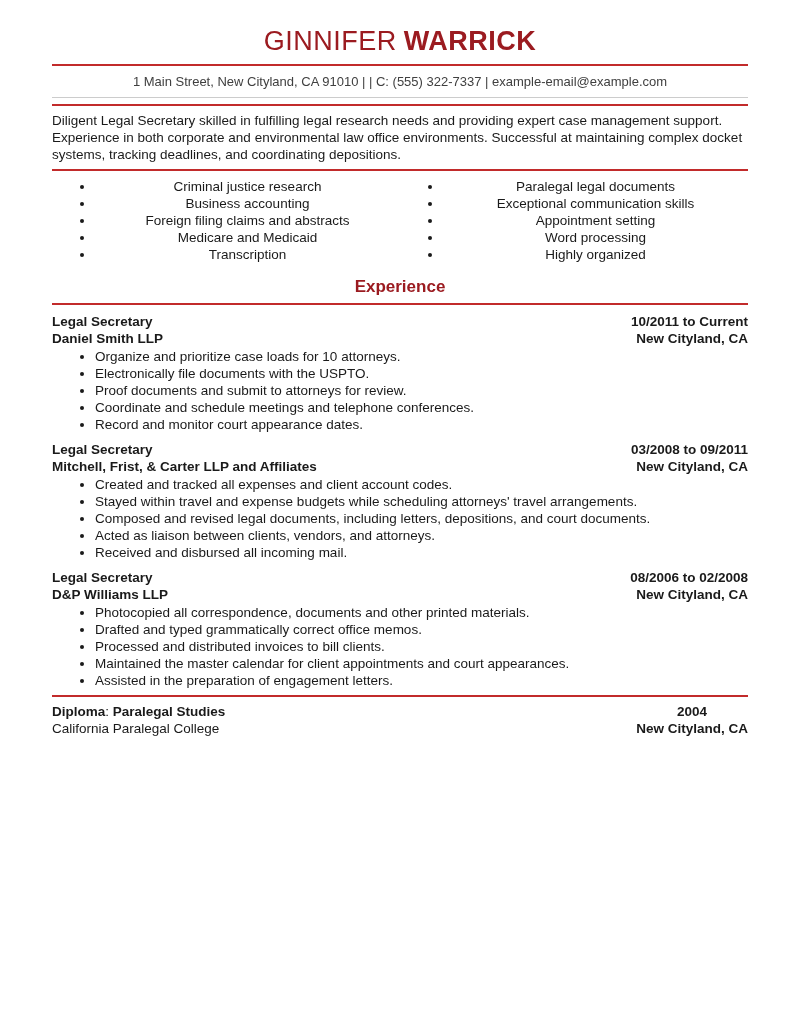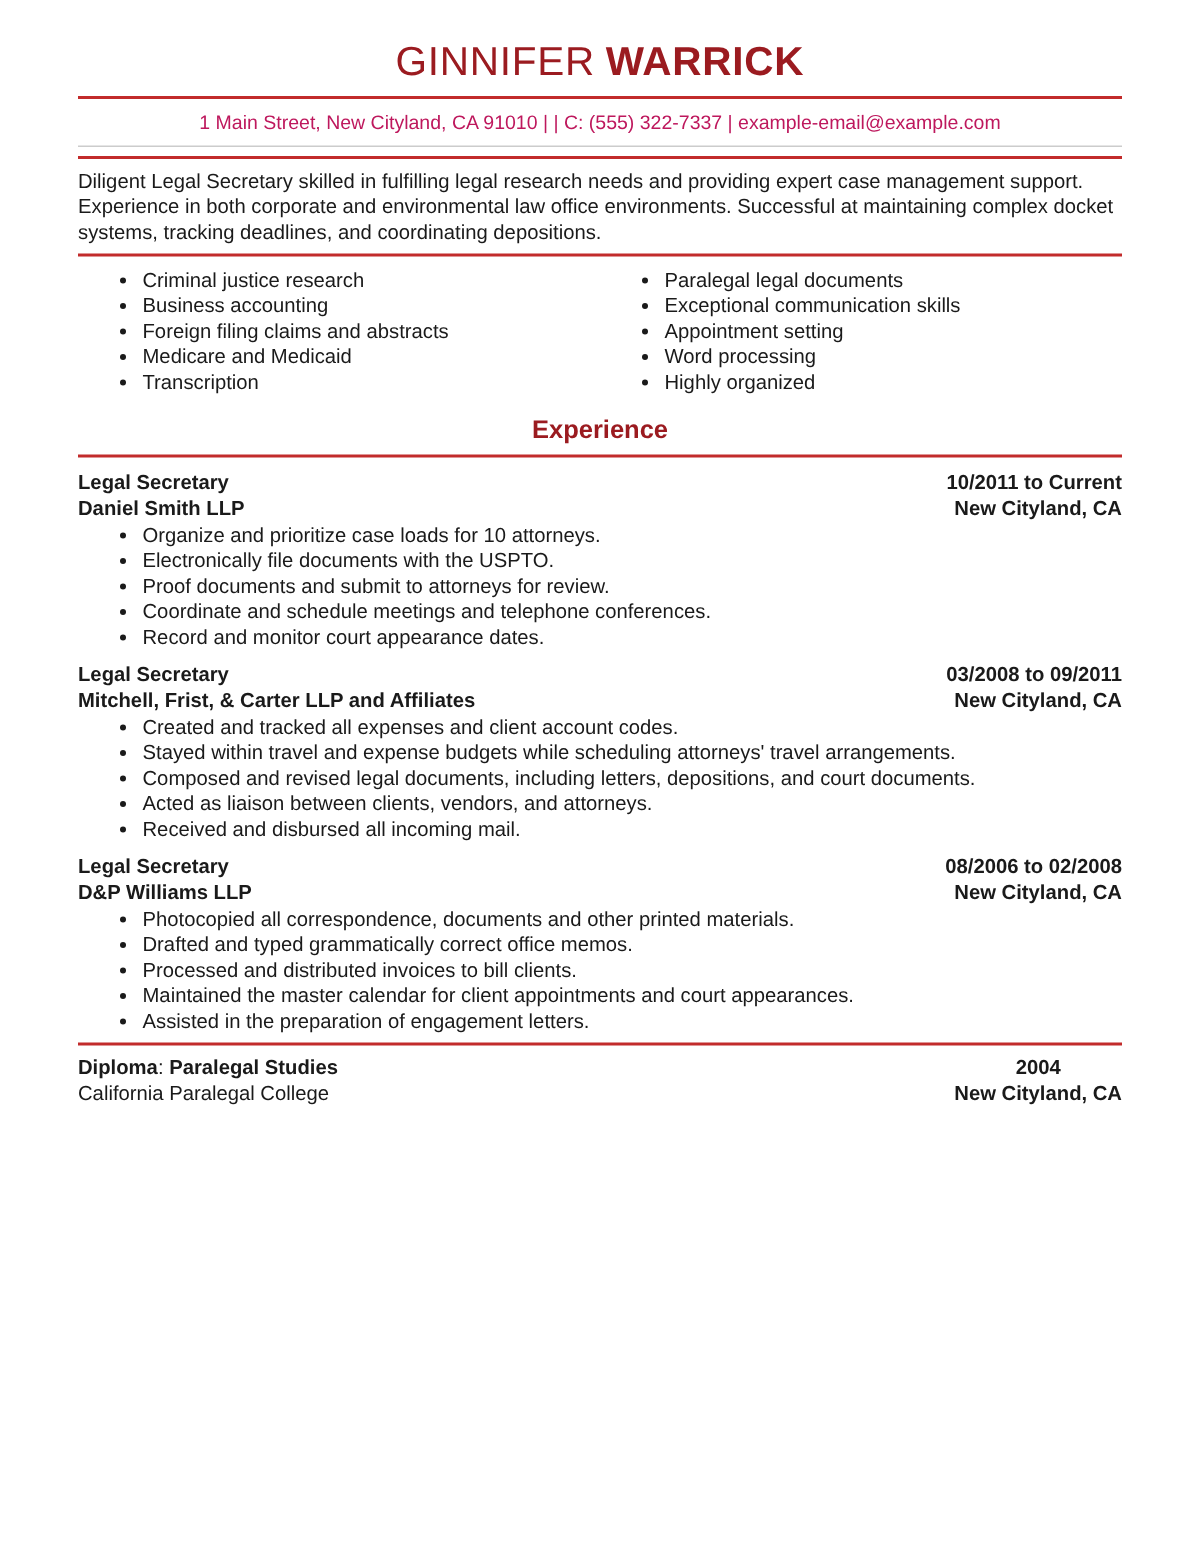--- a/index.html
+++ b/index.html
@@ -22,42 +22,42 @@
   .name {
     margin: 0; text-align: center;
     font-size: 27px; font-weight: 400;
     color: var(--accent_text); letter-spacing: 0.5px;
     line-height: 34px;
   }
   .name .last { font-weight: 700; margin-left: 7px; }
   .rule { height: 2px; background: var(--accent_line); margin-top: 6px; }
   .contact {
     text-align: center; font-size: 13px; line-height: 16px;
-    margin: 8px 0 7px 0; color: #be185d;
+    margin: 8px 0 7px 0; color: #404040;
   }
   .subrule { height: 1px; background: var(--divider_gray); }
 
   
   h2.sec-title {
     margin: 14px 0 3px 0; text-align: center;
     font-size: 17px; font-weight: 700; color: var(--accent_text);
     line-height: 20px;
   }
 
   
   .summary-text {
     margin: 6px 0 0 0; font-size: 13.5px; line-height: 17px;
   }
 
   
   .hl-cols { display: flex; margin-top: 7px; }
   .hl-cols ul {
     margin: 0; padding: 0 0 0 43px;
     list-style: disc outside;
-    flex: 0 0 348px; width: 348px;
+    flex: 0 0 348px; width: 348px; text-align: center;
   }
   .hl-cols ul li { font-size: 13.5px; line-height: 17px; }
 
   
   .job { margin-top: 8px; }
   .job:first-of-type { margin-top: 7px; }
   .job-row { display: flex; justify-content: space-between; }
   .job-row .l { font-weight: 700; font-size: 13.5px; line-height: 17px; }
   .job-row .r { font-weight: 700; font-size: 13.5px; line-height: 17px; text-align: right; }
   ul.bullets {

